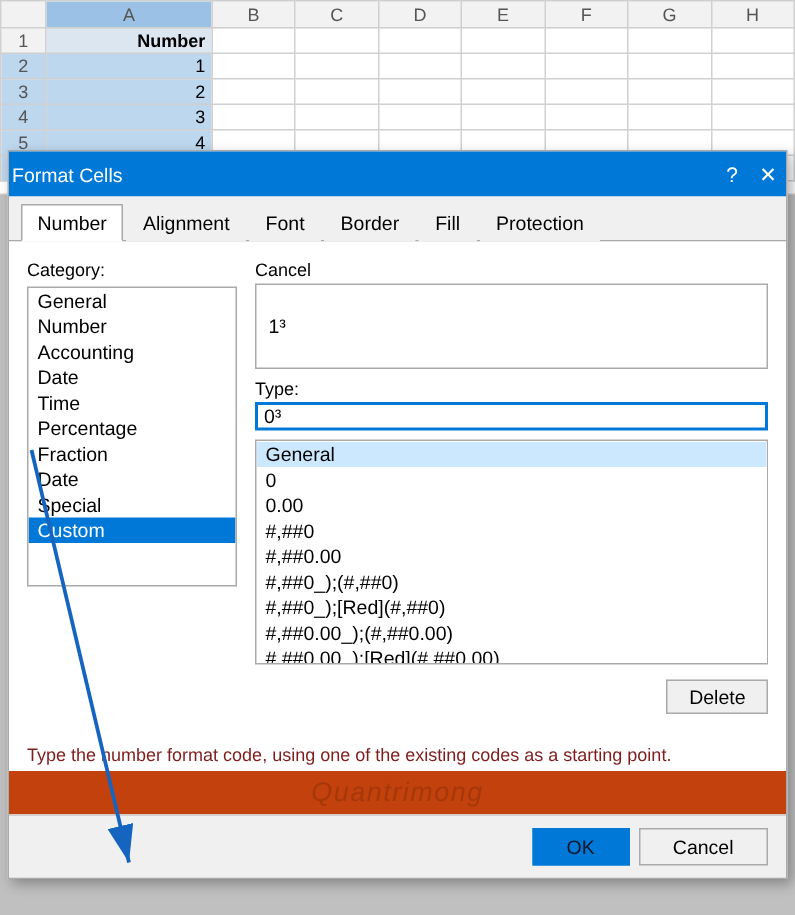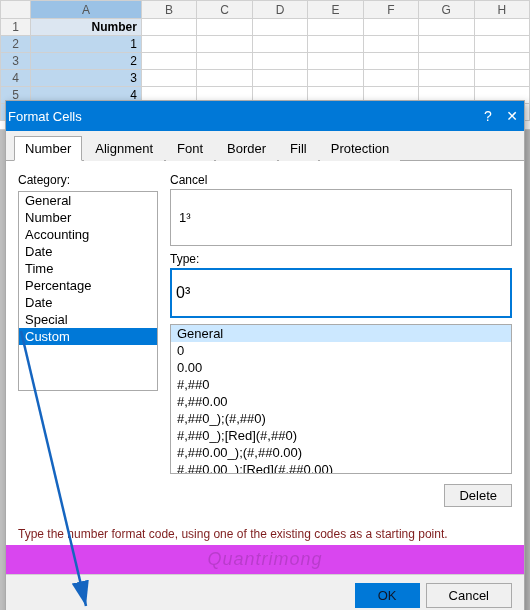--- a/index.html
+++ b/index.html
@@ -187,22 +187,22 @@
       margin-bottom: 2px;
     }
 
     .type-label {
       font-size: 12px;
       margin-bottom: 2px;
     }
     .type-input {
       width: 100%;
       border: 2px solid #0078d7;
-      padding: 14px 4px;
-      font-size: 16px;
+      padding: 0 4px;
+      font-size: 13px;
       outline: none;
     }
 
     .format-listbox {
       border: 1px solid #aaa;
       background: white;
       height: 150px;
       overflow-y: scroll;
       position: relative;
     }
@@ -237,21 +237,21 @@
       background: white;
     }
 
     
     .watermark {
       text-align: center;
       color: rgba(0,0,0,0.15);
       font-size: 18px;
       padding: 4px 0;
       font-style: italic;
-      background: #d946ef;
+      background: #c2410c;
       letter-spacing: 1px;
     }
 
     
     .dialog-footer {
       background: #f0f0f0;
       padding: 8px 12px;
       display: flex;
       justify-content: flex-end;
       gap: 6px;
@@ -397,20 +397,21 @@
 
       <div class="category-section">
         <div class="section-label">Category:</div>
         <div class="listbox" id="category-listbox">
         <div class="listbox-item">General</div>
             <div class="listbox-item">Number</div>
             <div class="listbox-item">Accounting</div>
             <div class="listbox-item">Date</div>
             <div class="listbox-item">Time</div>
             <div class="listbox-item">Percentage</div>
+            <div class="listbox-item">Fraction</div>
             <div class="listbox-item">Date</div>
             <div class="listbox-item">Special</div>
             <div class="listbox-item selected">Custom</div>
           </div>
       </div>
 
       <div class="right-section">
         <div>
           <div class="sample-label">Cancel</div>
           <div class="sample-box">1³</div>

